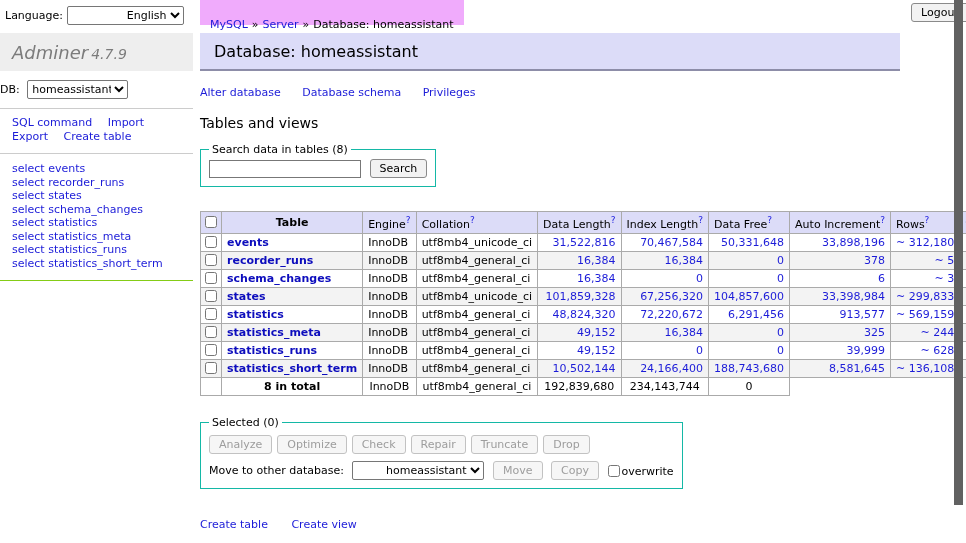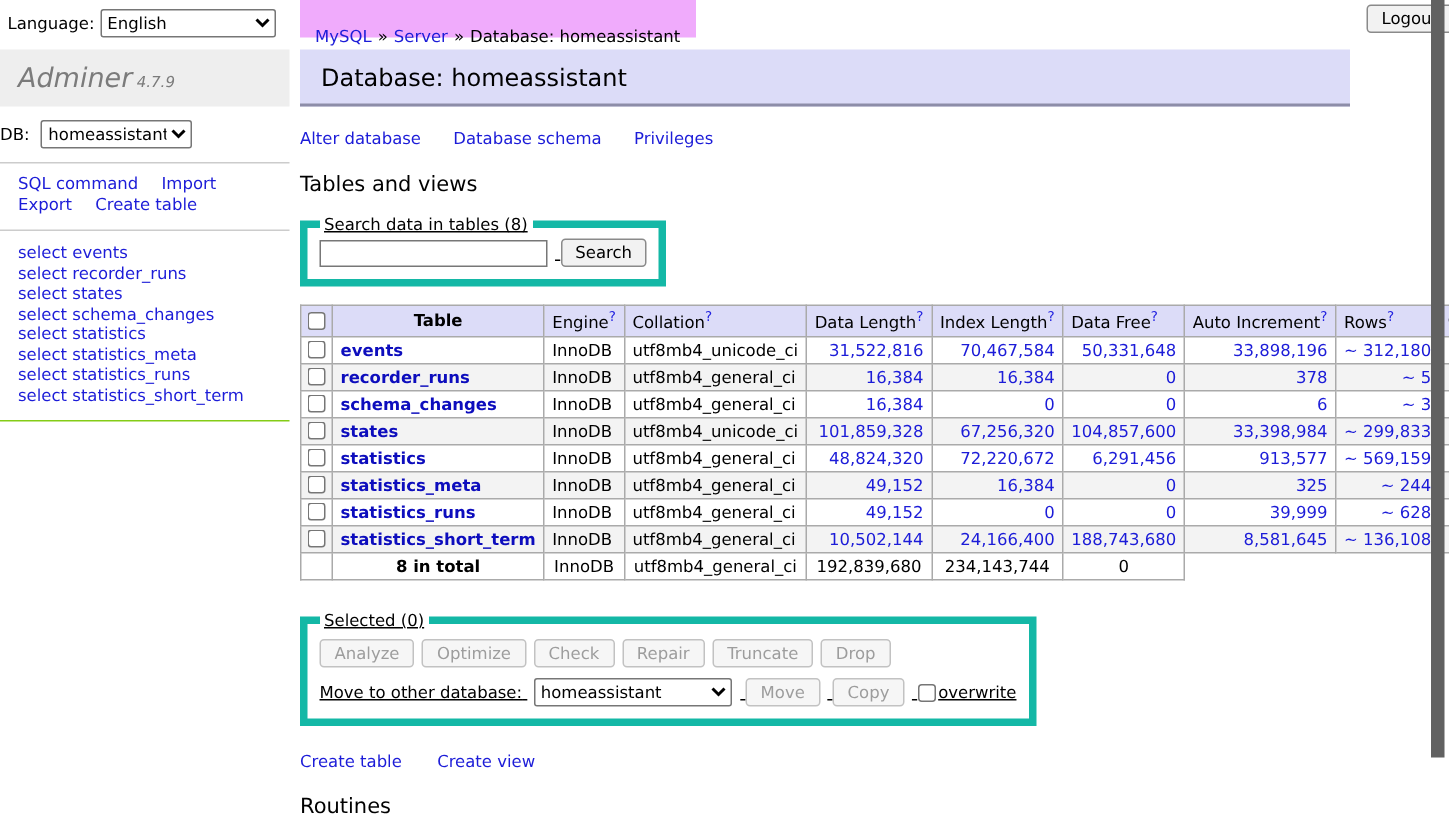--- a/index.html
+++ b/index.html
@@ -9,21 +9,21 @@
     background:#fff; color:#000;
     font-family:"DejaVu Sans","Liberation Sans",sans-serif; font-size:11px;
   }
   a { color:#1c1cd8; text-decoration:none; cursor:pointer; }
 
   
   #lang-bar { position:absolute; top:6px; left:5px; }
   #lang-bar select { width:117px; }
   select {
     font-family:inherit; font-size:11px; height:19px;
-    border:1px solid #767676; background:#fff; border-radius:2px;
+    border:1px solid #767676; background:#fff; border-radius:2px;text-align:right;
   }
   #breadcrumb {
     position:absolute; left:200px; top:0; height:25px;
     background:#f0abfc; padding:18px 10px 0 10px; white-space:nowrap;
   }
   #breadcrumb .sep { color:#000; margin:0 4px; }
   #logout-btn { position:absolute; left:911px; top:3px; }
 
   button {
     font-family:inherit; font-size:11px; color:#000;
@@ -31,42 +31,42 @@
     padding:2px 9px; cursor:pointer;
   }
   button:disabled { color:#9d9d9d; border-color:#c2c2c2; background:#f6f6f6; cursor:default; }
 
   
   #menu { position:absolute; left:0; top:33px; width:193px; }
   #menu h1 {
     margin:0; background:#eee; padding:9px 12px 8px;
     font-size:18px; font-weight:normal; font-style:italic; color:#7b7b7b;
   }
-  #menu h1 .version { font-size:10px; font-style:italic; color:#7b7b7b; margin-left:3px; }
+  #menu h1 .version { font-size:14px; font-style:italic; color:#7b7b7b; margin-left:3px; }
   .db-row { padding:9px 0 9px; border-bottom:1px solid #ccc; }
   .db-row select { width:101px; margin-left:4px; }
   .menu-links { margin:0; padding:7px 12px 9px; border-bottom:1px solid #ccc; line-height:14px; }
   .menu-links a { margin-right:12px; white-space:nowrap; }
   #sidebar-tables { padding:8px 12px 10px; border-bottom:1px solid #84cc16; line-height:13.5px; }
   #sidebar-tables .tbl-line { white-space:nowrap; }
 
   
   #content { position:absolute; left:200px; top:33px; width:700px; }
   #content h2 {
     margin:0; font-size:16px; font-weight:normal;
     background:#dcdcf8; border-bottom:2px solid #8d8da8;
     padding:9px 14px 8px;
   }
   .page-links { margin:15px 0 0; }
   .page-links a { margin-right:18px; }
   #content h3 { font-size:14px; font-weight:normal; margin:16px 0 8px; }
 
   fieldset {
-    border:5px solid #14b8a6; margin:4px 0 0; padding:3px 8px 8px;
-    display:inline-block; border-radius:0;text-decoration:underline;
+    border:1px solid #14b8a6; margin:4px 0 12px; padding:3px 8px 8px;
+    display:inline-block; border-radius:0;
   }
   legend { padding:0 3px; }
   #search-input { width:152px; height:18px; border:1px solid #777; font:inherit; padding:1px 3px; margin-right:5px; }
 
   
   table { border-collapse:collapse; margin-top:12px; }
   th, td { border:1px solid #aaa; padding:2px 5px; height:14px; white-space:nowrap; }
   thead th { background:#dcdcf8; font-weight:normal; text-align:left; }
   thead th.tname { font-weight:bold; text-align:center; min-width:118px; }
   thead th sup a { color:#2222e0; font-size:9px; }

